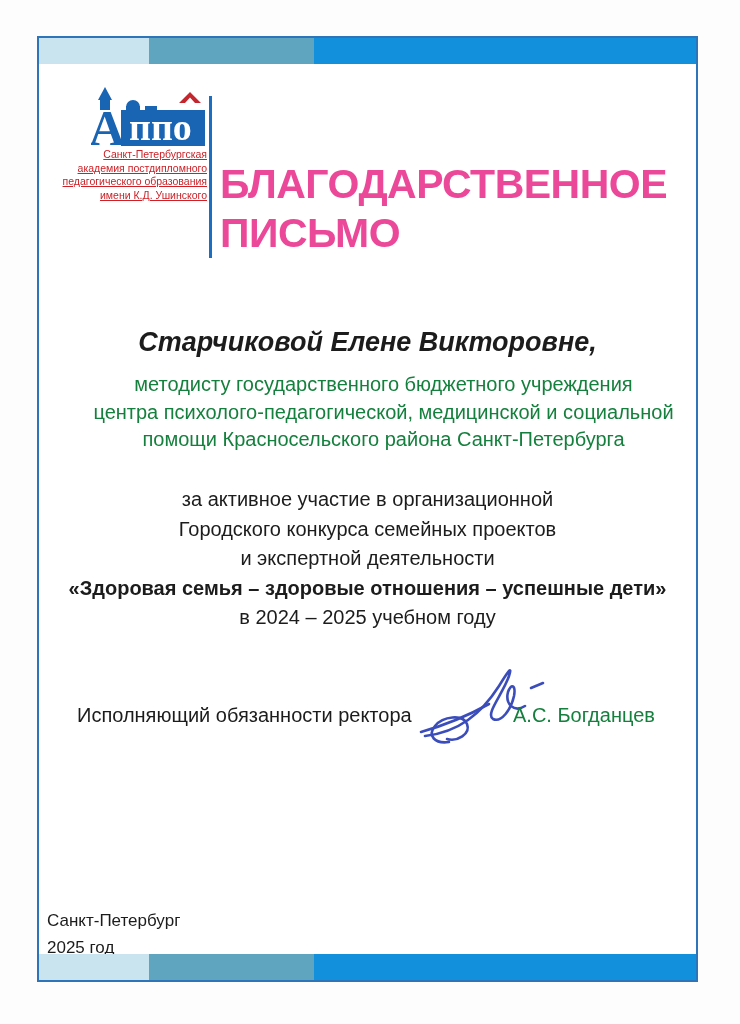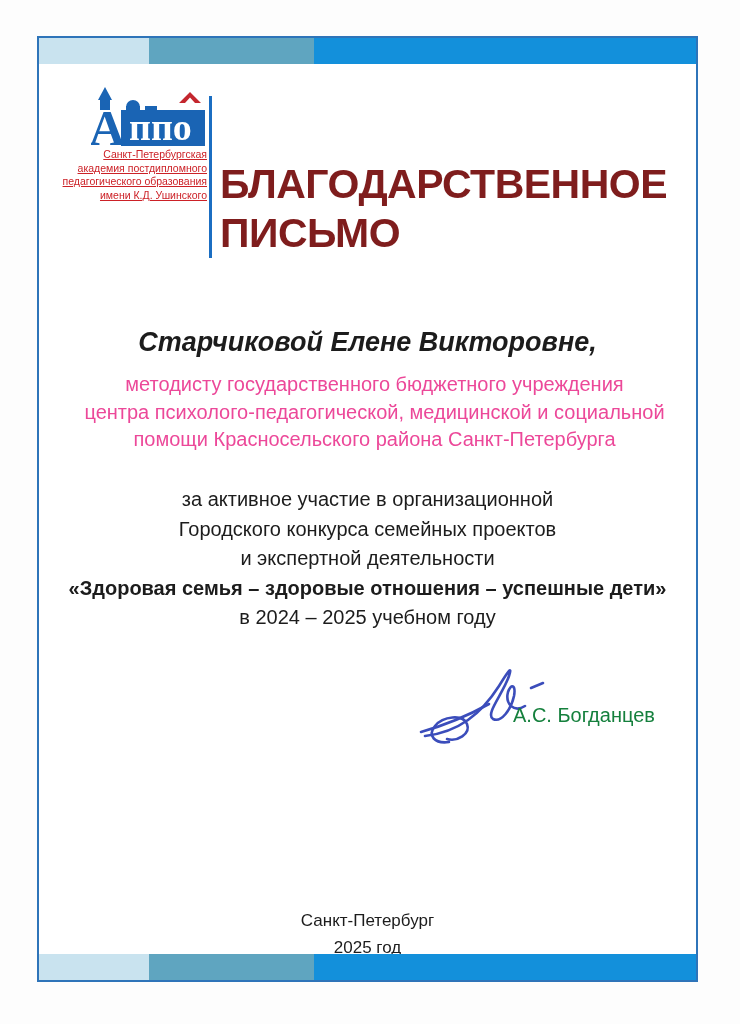--- a/index.html
+++ b/index.html
@@ -27,49 +27,49 @@
     font-size:10.5px; line-height:13.5px; font-weight:400;text-decoration:underline;
   }
 
   .v-divider {
     position:absolute; left:170px; top:58px; width:3px; height:162px;
     background:#1b6ec2;
   }
 
   .title {
     position:absolute; left:181px; top:122px;
-    color:#7f1d1d; font-weight:bold; font-size:41px; line-height:49px;
+    color:#ec4899; font-weight:bold; font-size:41px; line-height:49px;
     letter-spacing:-0.5px;
   }
 
   .recipient-name {
     position:absolute; left:0; top:289px; width:100%;
     text-align:center; font-size:27px; font-weight:bold; font-style:italic;
     color:#1c1c1c;
   }
 
   .recipient-desc {
-    position:absolute; left:7px; top:333px; width:100%;
-    text-align:center; font-size:20px; line-height:27.5px; color:#ec4899;
+    position:absolute; left:16px; top:333px; width:100%;
+    text-align:center; font-size:20px; line-height:27.5px; color:#15803d;
   }
 
   .award {
     position:absolute; left:0; top:447px; width:100%;
     text-align:center; font-size:20px; line-height:29.5px; color:#1c1c1c;
   }
   .award .highlight { font-weight:bold; }
 
   .sig-row { position:absolute; left:0; top:666px; width:100%; height:90px; }
   .sig-position { position:absolute; left:38px; top:0; font-size:20px; color:#1c1c1c; }
   .sig-name { position:absolute; left:474px; top:0; font-size:20px; color:#15803d; }
   .sig-scribble { position:absolute; left:380px; top:-52px; width:135px; height:100px; }
 
   .footer {
-    position:absolute; left:0; top:869px; width:100%;
-    text-align:center; font-size:17px; line-height:27px; color:#1c1c1c;
+    position:absolute; left:8px; top:869px; width:100%;
+    text-align:left; font-size:17px; line-height:27px; color:#1c1c1c;
   }
 </style>
 </head>
 <body>
 
 <div class="page">
 
   <div class="bar top">
     <div class="seg1"></div>
     <div class="seg2"></div>
@@ -119,20 +119,21 @@
 
   <div class="award">
     <div>за активное участие в организационной</div>
     <div>Городского конкурса семейных проектов</div>
     <div>и экспертной деятельности</div>
     <div class="highlight">«Здоровая семья – здоровые отношения – успешные дети»</div>
     <div>в 2024 – 2025 учебном году</div>
   </div>
 
   <div class="sig-row">
+    <div class="sig-position">Исполняющий обязанности ректора</div>
     <svg class="sig-scribble" viewBox="0 0 135 100" xmlns="http://www.w3.org/2000/svg">
       <g fill="none" stroke="#3b4dbb" stroke-width="2.6" stroke-linecap="round">
         <path d="M6,84 C 40,80 62,62 80,34 C 88,21 94,12 90,24 C 84,42 66,62 74,67 C 82,71 92,58 95,44 C 97,33 92,31 89,40 C 86,52 95,61 106,54"></path>
         <path d="M30,90 C 16,92 8,84 16,74 C 24,64 44,62 48,72 C 52,82 38,90 28,87"></path>
         <path d="M2,80 C 30,72 52,62 70,52"></path>
         <path d="M112,36 L 124,31"></path>
       </g>
     </svg>
     <div class="sig-name">А.С. Богданцев</div>
   </div>

